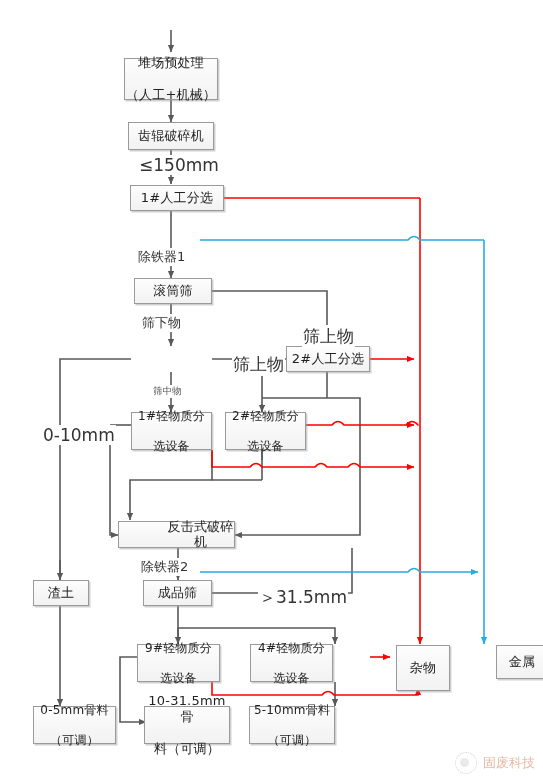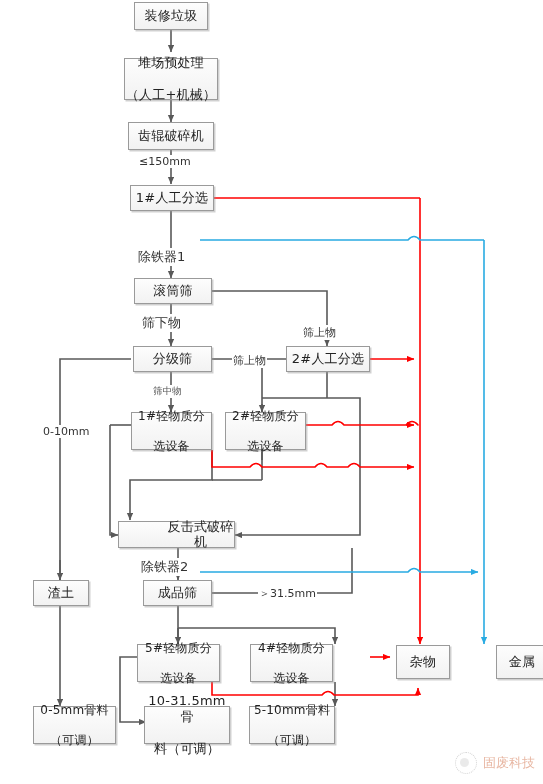--- a/index.html
+++ b/index.html
@@ -12,21 +12,21 @@
         border:1px solid #9a9a9a;
         box-shadow:1.5px 1.5px 0 rgba(150,150,150,.45);
         display:flex;align-items:center;justify-content:center;
         text-align:center;color:#222;line-height:1.12;
         font-size:13px;letter-spacing:.2px;}
   .node.two{line-height:1.25;}
   .node span{display:block;width:100%;}
   .edge-label{position:absolute;color:#333;white-space:nowrap;
               background:#fff;padding:0 1px;}
   .lbl-13{font-size:13px;}
-  .lbl-12{font-size:11px;}
+  .lbl-12{font-size:17px;}
   .lbl-10{font-size:9.5px;color:#555;}
   #watermark{position:absolute;right:8px;bottom:10px;
              display:flex;align-items:center;gap:6px;
              opacity:.38;color:#c2410c;font-size:13px;}
   #wm-mark{width:20px;height:20px;border-radius:50%;
            border:1.5px dotted #8a8a8a;position:relative;}
   #wm-mark:before{content:"";position:absolute;left:4px;top:5px;
            width:9px;height:9px;border-radius:50%;background:#c9c9c9;}
 </style>
 </head>
@@ -115,46 +115,40 @@
 
     <g fill="none" stroke="#29abe2" stroke-width="1.6">
 
       <path d="M200,240 L408,240 q6,-7 12,0 L484,240"></path>
       <path d="M484,240 L484,644" marker-end="url(#ah-cyan)"></path>
 
       <path d="M200,572 L408,572 q6,-7 12,0 L478,572" marker-end="url(#ah-cyan)"></path>
     </g>
   </svg>
 
-  <div class="node" style="left:134px;top:2px;width:74px;height:28px;">
-    <span>装修垃圾</span>
-  </div>
 
   <div class="node two" style="left:124px;top:58px;width:94px;height:42px;">
     <span>
       <span>堆场预处理</span><br>
       <span>（人工+机械）</span>
     </span>
   </div>
 
   <div class="node" style="left:128px;top:122px;width:86px;height:28px;">
     <span>齿辊破碎机</span>
   </div>
 
-  <div class="node" style="left:130px;top:185px;width:84px;height:26px;">
+  <div class="node" style="left:130px;top:185px;width:94px;height:26px;">
     <span>1#人工分选</span>
   </div>
 
   <div class="node" style="left:134px;top:278px;width:78px;height:26px;">
     <span>滚筒筛</span>
   </div>
 
-  <div class="node" style="left:133px;top:346px;width:79px;height:26px;">
-    <span>分级筛</span>
-  </div>
 
   <div class="node" style="left:286px;top:346px;width:84px;height:26px;">
     <span>2#人工分选</span>
   </div>
 
   <div class="node two" style="left:131px;top:412px;width:81px;height:38px;font-size:12px;">
     <span>
       <span>1#轻物质分</span><br>
       <span>选设备</span>
     </span>
@@ -174,33 +168,33 @@
   <div class="node" style="left:33px;top:580px;width:56px;height:26px;">
     <span>渣土</span>
   </div>
 
   <div class="node" style="left:143px;top:580px;width:69px;height:26px;">
     <span>成品筛</span>
   </div>
 
   <div class="node two" style="left:137px;top:644px;width:83px;height:38px;font-size:12px;">
     <span>
-      <span>5#轻物质分</span><br>
+      <span>9#轻物质分</span><br>
       <span>选设备</span>
     </span>
   </div>
 
   <div class="node two" style="left:250px;top:644px;width:83px;height:38px;font-size:12px;">
     <span>
       <span>4#轻物质分</span><br>
       <span>选设备</span>
     </span>
   </div>
 
-  <div class="node" style="left:396px;top:645px;width:54px;height:34px;">
+  <div class="node" style="left:396px;top:645px;width:54px;height:46px;">
     <span>杂物</span>
   </div>
 
   <div class="node" style="left:458px;top:645px;width:52px;height:34px;margin-left:38px;">
     <span>金属</span>
   </div>
 
   <div class="node two" style="left:33px;top:706px;width:83px;height:38px;font-size:12px;">
     <span>
       <span>0-5mm骨料</span><br>

